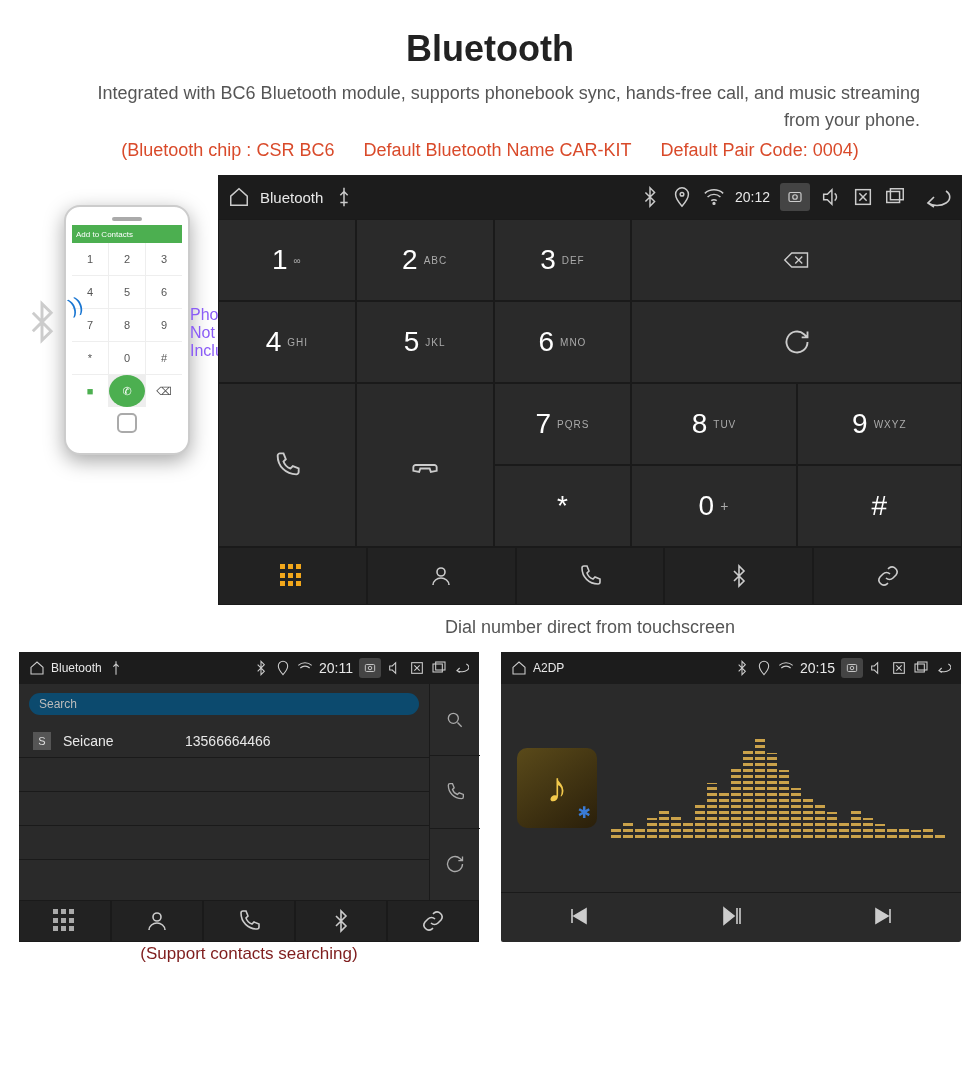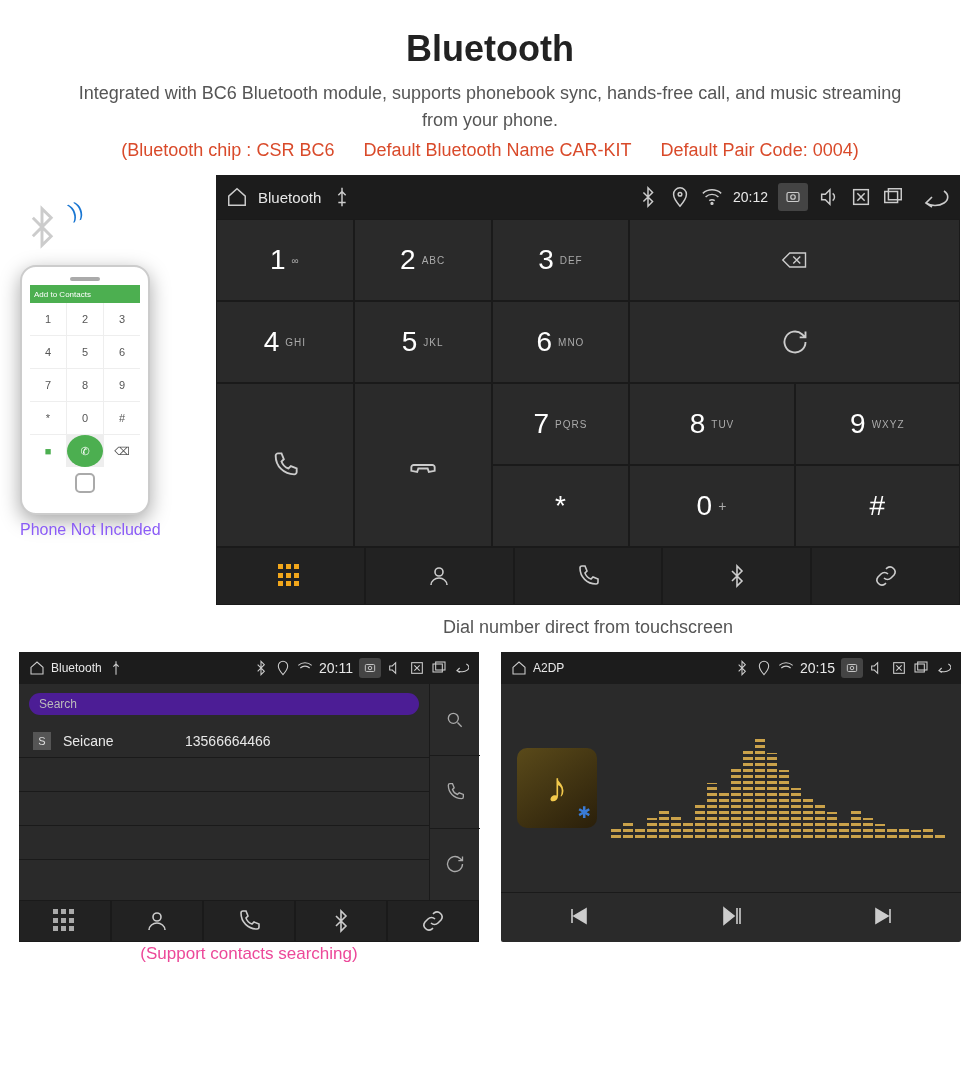--- a/index.html
+++ b/index.html
@@ -4,25 +4,25 @@
 <style>
 * { margin: 0; padding: 0; box-sizing: border-box; }
 body {
   width: 980px;
   height: 1091px;
   background: #fff;
   font-family: -apple-system, BlinkMacSystemFont, "Segoe UI", Arial, sans-serif;
   color: #333;
 }
 .page-title { text-align: center; font-size: 36px; font-weight: 700; color: #222; padding-top: 28px; }
-.page-desc { text-align: center; font-size: 18px; color: #555; padding: 10px 60px 4px; line-height: 1.5; }
+.page-desc { text-align: right; font-size: 18px; color: #555; padding: 10px 60px 4px; line-height: 1.5; }
 .spec-line { text-align: center; font-size: 18px; color: #d94a2a; padding: 2px 0 14px; }
 .spec-line span { margin: 0 12px; }
 .row1 { display: flex; align-items: flex-start; padding: 0 20px; gap: 18px; }
-.phone-col { width: 180px; display: flex; flex-direction: column; align-items: flex-start; margin-top: 30px; }
+.phone-col { width: 180px; display: flex; flex-direction: row; align-items: center; margin-top: 30px; }
 .phone-label { color: #8b5cf6; font-size: 16px; margin-top: 6px; }
 .bt-symbol { font-size: 44px; color: #1976d2; margin-bottom: 6px; position: relative; }
 .bt-symbol::after { content: "))"; position: absolute; top: -6px; right: -18px; font-size: 20px; color: #1976d2; transform: rotate(-20deg); }
 .phone-mock {
   width: 130px; height: 250px; background: #fff; border: 2px solid #ccc; border-radius: 16px;
   box-shadow: 0 6px 20px rgba(0,0,0,0.35); display: flex; flex-direction: column; align-items: center;
   padding: 8px 6px;
 }
 .phone-speaker { width: 30px; height: 4px; background: #aaa; border-radius: 2px; margin: 2px 0 4px; }
 .phone-screen-top { width: 110px; height: 18px; background: #4caf50; font-size: 8px; color: #fff; display: flex; align-items: center; padding: 0 4px; }
@@ -48,28 +48,28 @@
 .key svg { width: 28px; height: 28px; }
 
 .bottom-tabs { height: 58px; background: #222; display: flex; }
 .bottom-tabs .tab { flex: 1; display: flex; align-items: center; justify-content: center; border: 1px solid #1a1a1a; }
 .bottom-tabs svg, .bottom-tabs .dots { width: 24px; height: 24px; }
 .dots { display: grid; grid-template-columns: repeat(3,6px); gap: 2px; }
 .dots span { width: 5px; height: 5px; background: #f2a71b; }
 .dots.gray span { background: #aaa; }
 
 .caption { text-align: center; font-size: 18px; color: #555; padding: 12px 0 0; }
-.caption-sub { text-align: center; font-size: 17px; color: #ec4899; padding: 2px 0 14px; }
+.caption-sub { text-align: center; font-size: 17px; color: #7f1d1d; padding: 2px 0 14px; }
 
 .row2 { display: flex; gap: 22px; padding: 14px 18px 0; justify-content: center; }
 .col2 { display: flex; flex-direction: column; align-items: center; }
 
 .contacts-body { flex: 1; display: flex; flex-direction: column; }
 .search-row { display: flex; align-items: center; height: 40px; padding: 0 10px; gap: 10px; }
-.search-pill { flex: 1; height: 22px; background: #4c1d95; border-radius: 11px; color: #bbb; font-size: 12px; padding: 4px 10px; display: flex; align-items: center; }
+.search-pill { flex: 1; height: 22px; background: #0c4a6e; border-radius: 11px; color: #bbb; font-size: 12px; padding: 4px 10px; display: flex; align-items: center; }
 .contact-row { height: 34px; display: flex; align-items: center; padding: 0 14px; gap: 12px; font-size: 14px; border-bottom: 1px solid #1a1a1a; }
 .contact-init { width: 18px; height: 18px; background: #555; color: #ddd; font-size: 11px; display: flex; align-items: center; justify-content: center; }
 .contact-name { width: 110px; }
 .side-ico { width: 50px; display: flex; align-items: center; justify-content: center; }
 .side-ico svg { width: 20px; height: 20px; stroke: #aaa; }
 
 .music-body { flex: 1; display: flex; flex-direction: column; }
 .song-title { text-align: center; font-size: 14px; color: #ddd; padding: 10px 0 6px; }
 .viz-row { flex: 1; display: flex; align-items: center; padding: 0 16px; gap: 14px; }
 .art { width: 80px; height: 80px; background: linear-gradient(145deg,#5a4a1a,#2a1f0a); border-radius: 10px; display: flex; align-items: center; justify-content: center; font-size: 42px; color: #f2c94c; position: relative; }

